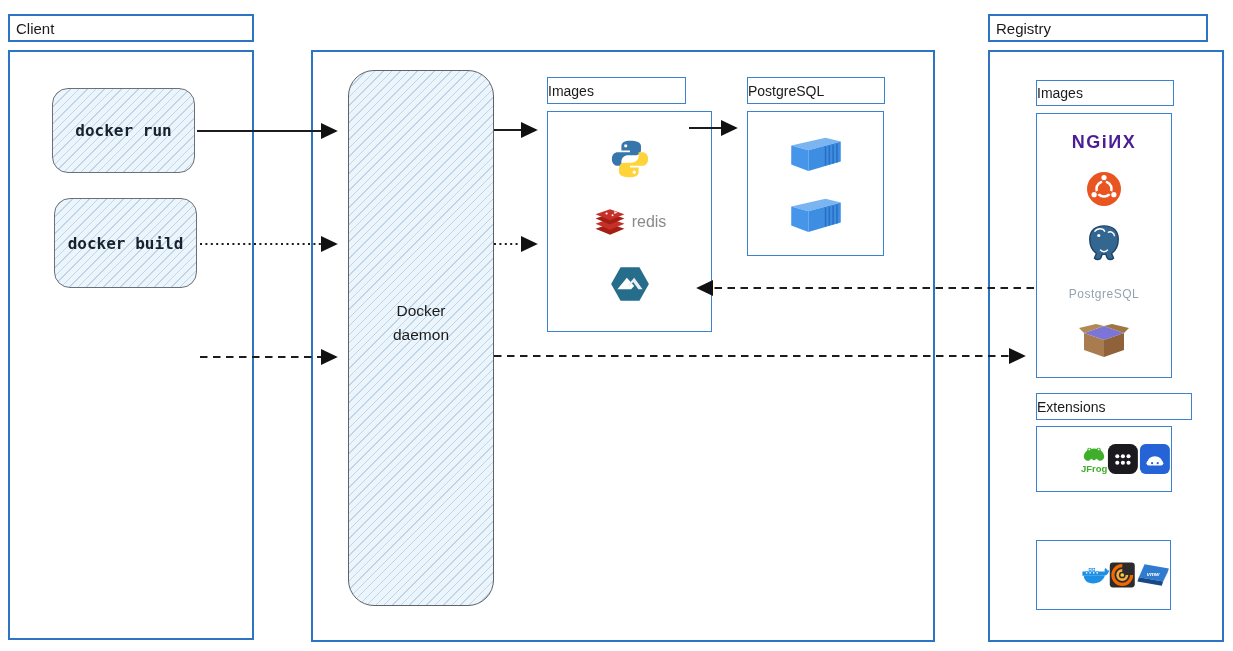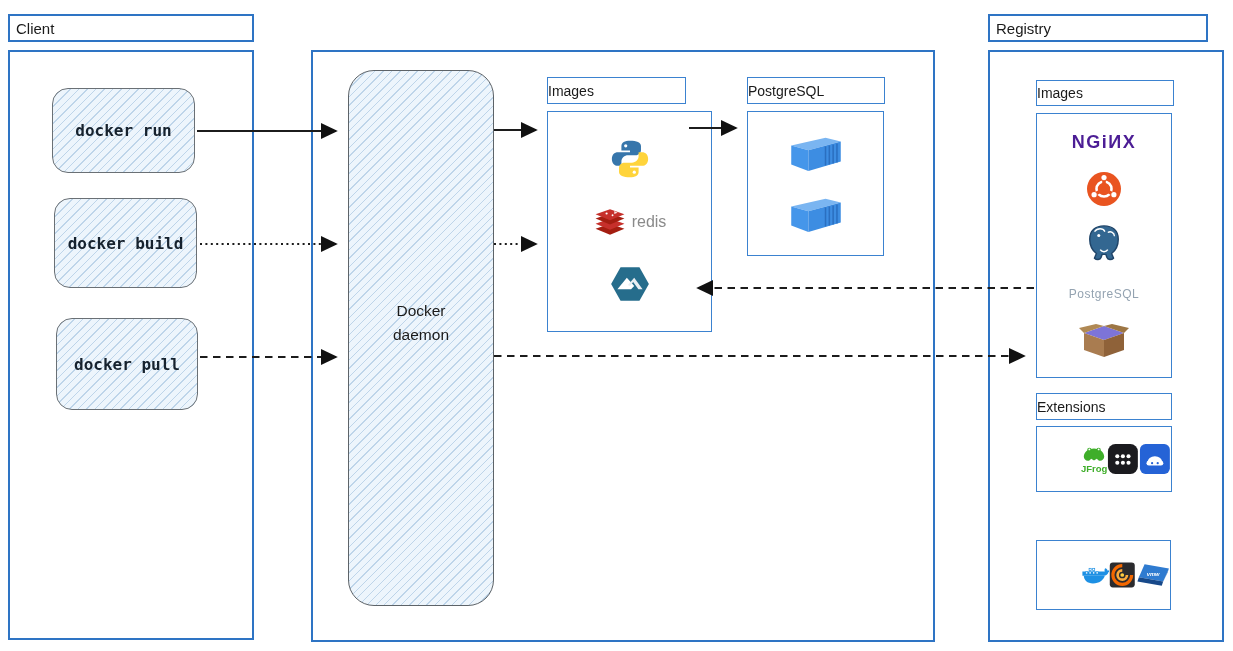--- a/index.html
+++ b/index.html
@@ -71,23 +71,20 @@
   <div class="titlebox" style="left:8px;top:14px;width:246px;height:28px">
     <span>Client</span>
   </div>
   <div class="bodybox" style="left:8px;top:50px;width:246px;height:590px"></div>
 
   <div class="cmdbox hatch" style="left:52px;top:88px;width:143px;height:85px">
     <span>docker run</span>
   </div>
   <div class="cmdbox hatch" style="left:54px;top:198px;width:143px;height:90px">
     <span>docker build</span>
-  </div>
-  <div class="cmdbox hatch" style="left:56px;top:318px;width:142px;height:92px">
-    <span>docker pull</span>
   </div>
 
   <div class="bodybox" style="left:311px;top:50px;width:624px;height:592px"></div>
 
   <div class="daemon hatch" style="left:348px;top:70px;width:146px;height:536px">
     <div class="label">Docker daemon</div>
   </div>
 
   <div class="subtitle" style="left:547px;top:77px;width:139px;height:27px">
     <span>Images</span>
@@ -187,21 +184,21 @@
 
     <svg class="icon" width="52" height="40" viewBox="0 0 52 40">
       <polygon points="6,14 26,7 46,14 26,21" fill="#7d74d8"></polygon>
       <polygon points="6,14 26,21 26,38 6,31" fill="#a97c50"></polygon>
       <polygon points="26,21 46,14 46,31 26,38" fill="#8f6239"></polygon>
       <polygon points="6,14 1,9 18,5 26,7" fill="#b08954"></polygon>
       <polygon points="46,14 51,9 34,5 26,7" fill="#9d7644"></polygon>
     </svg>
   </div>
 
-  <div class="subtitle" style="left:1036px;top:393px;width:136px;height:27px">
+  <div class="subtitle" style="left:1036px;top:393px;width:156px;height:27px">
     <span>Extensions</span>
   </div>
   <div class="subbody row" style="left:1036px;top:426px;width:136px;height:66px">
 
     <div class="jfrog-wrap">
       <svg class="icon" width="26" height="20" viewBox="0 0 28 20">
         <path d="M3 12 C3 6 9 3 14 3 c5 0 11 3 11 9 0 3-3 5-6 4 l-2-2 -3 2 -3-2 -2 2 C6 17 3 15 3 12z" fill="#3fae2a"></path>
         <circle cx="9" cy="4.5" r="2.3" fill="#3fae2a"></circle>
         <circle cx="19" cy="4.5" r="2.3" fill="#3fae2a"></circle>
         <circle cx="9" cy="4" r="1" fill="#fff"></circle>

